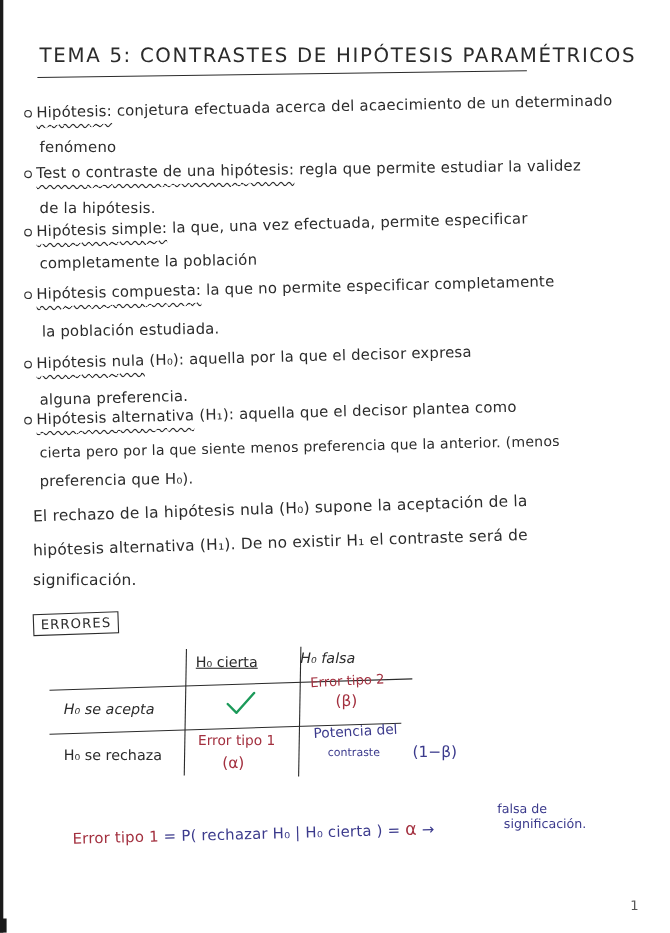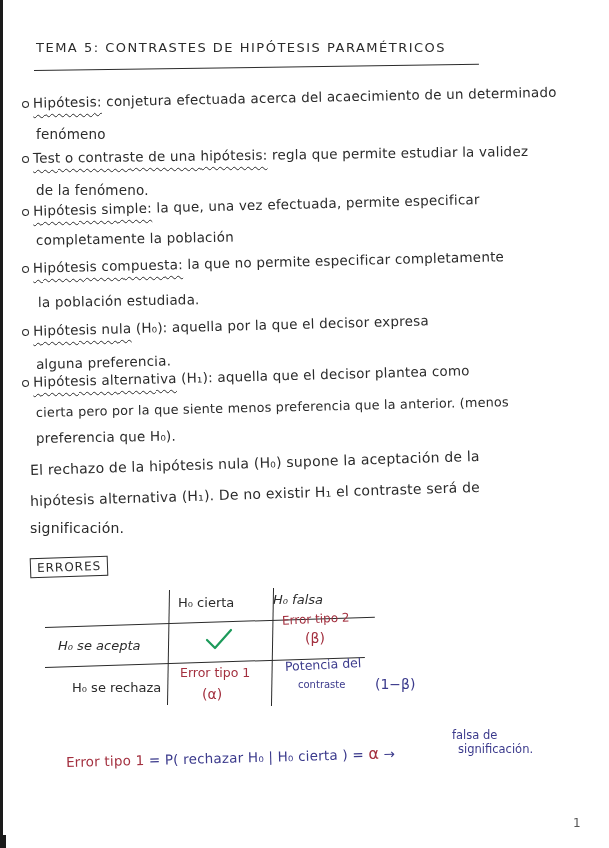--- a/index.html
+++ b/index.html
@@ -21,21 +21,21 @@
     font-family: "DejaVu Sans", sans-serif;
     font-size: 13.5px;
     letter-spacing: 0.2px;
     white-space: nowrap;
     color: #2b2b2b;
     transform-origin: left center;
   }
   .title {
     position: absolute; left: 36px; top: 40px;
     font-family: "DejaVu Sans", sans-serif;
-    font-size: 13px; letter-spacing: 1.5px;
+    font-size: 18px; letter-spacing: 1.5px;
     color: #2b2b2b;
     white-space: nowrap;
   }
   .title-underline {
     position: absolute; left: 34px; top: 70px; width: 445px; height: 0;
     border-top: 1.5px solid #2b2b2b;
     transform: rotate(-0.8deg); transform-origin: left;
   }
   .bullet {
     display: inline-block; width: 5px; height: 5px; border: 1px solid #2b2b2b;
@@ -76,21 +76,21 @@
 <div class="hw" style="left:22px; top:95px; transform:rotate(-1.2deg);">
   <span class="bullet"></span><span class="term">Hipótesis:</span>
   <span>conjetura efectuada acerca del acaecimiento de un determinado</span>
 </div>
 <div class="hw" style="left:36px; top:126px;">fenómeno</div>
 
 <div class="hw" style="left:22px; top:150px; transform:rotate(-0.8deg);">
   <span class="bullet"></span><span class="term">Test o contraste de una hipótesis:</span>
   <span>regla que permite estudiar la validez</span>
 </div>
-<div class="hw" style="left:36px; top:182px;">de la fenómeno.</div>
+<div class="hw" style="left:36px; top:182px;">de la hipótesis.</div>
 
 <div class="hw" style="left:22px; top:203px; transform:rotate(-1.5deg);">
   <span class="bullet"></span><span class="term">Hipótesis simple:</span>
   <span>la que, una vez efectuada, permite especificar</span>
 </div>
 <div class="hw" style="left:36px; top:232px; transform:rotate(-1deg);">completamente la población</div>
 
 <div class="hw" style="left:22px; top:260px; transform:rotate(-1.4deg);">
   <span class="bullet"></span><span class="term">Hipótesis compuesta:</span>
   <span>la que no permite especificar completamente</span>
@@ -116,25 +116,25 @@
 <div class="hw" style="left:30px; top:493px; transform:rotate(-1.8deg); font-size:14px;">hipótesis alternativa (H₁). De no existir H₁ el contraste será de</div>
 <div class="hw" style="left:30px; top:520px; font-size:14px;">significación.</div>
 
 <div class="errores-box">ERRORES</div>
 
 <div class="tbl-line" style="left:168px; top:590px; width:1.3px; height:115px; transform:rotate(1deg);"></div>
 <div class="tbl-line" style="left:272px; top:588px; width:1.3px; height:118px; transform:rotate(1deg);"></div>
 <div class="tbl-line" style="left:45px; top:627px; width:330px; height:1.3px; transform:rotate(-1.8deg); transform-origin:left;"></div>
 <div class="tbl-line" style="left:45px; top:667px; width:320px; height:1.3px; transform:rotate(-1.8deg); transform-origin:left;"></div>
 
-<div class="cell-text" style="left:178px; top:595px;">H₀ cierta</div>
+<div class="cell-text" style="left:178px; top:595px;text-decoration:underline;">H₀ cierta</div>
 <div class="cell-text" style="left:273px; top:592px;font-style:italic;">H₀ falsa</div>
 
 <div class="cell-text" style="left:58px; top:638px;font-style:italic;">H₀ se acepta</div>
-<div class="cell-text" style="left:72px; top:680px;">H₀ se rechaza</div>
+<div class="cell-text" style="left:58px; top:680px;">H₀ se rechaza</div>
 
 <svg class="check" viewBox="0 0 28 22">
   <path d="M2 12 L10 20 L26 2" fill="none" stroke="#1c9a5a" stroke-width="2.2" stroke-linecap="round" stroke-linejoin="round"></path>
 </svg>
 <div class="cell-text red" style="left:282px; top:612px; transform:rotate(-3deg); font-size:12px;">Error tipo 2</div>
 <div class="cell-text red" style="left:305px; top:630px; font-size:14px;">(β)</div>
 
 <div class="cell-text red" style="left:180px; top:665px; font-size:12.5px;">Error tipo 1</div>
 <div class="cell-text red" style="left:202px; top:686px; font-size:14px;">(α)</div>
 <div class="cell-text blue" style="left:285px; top:657px; transform:rotate(-3deg); font-size:12.5px;">Potencia del</div>

